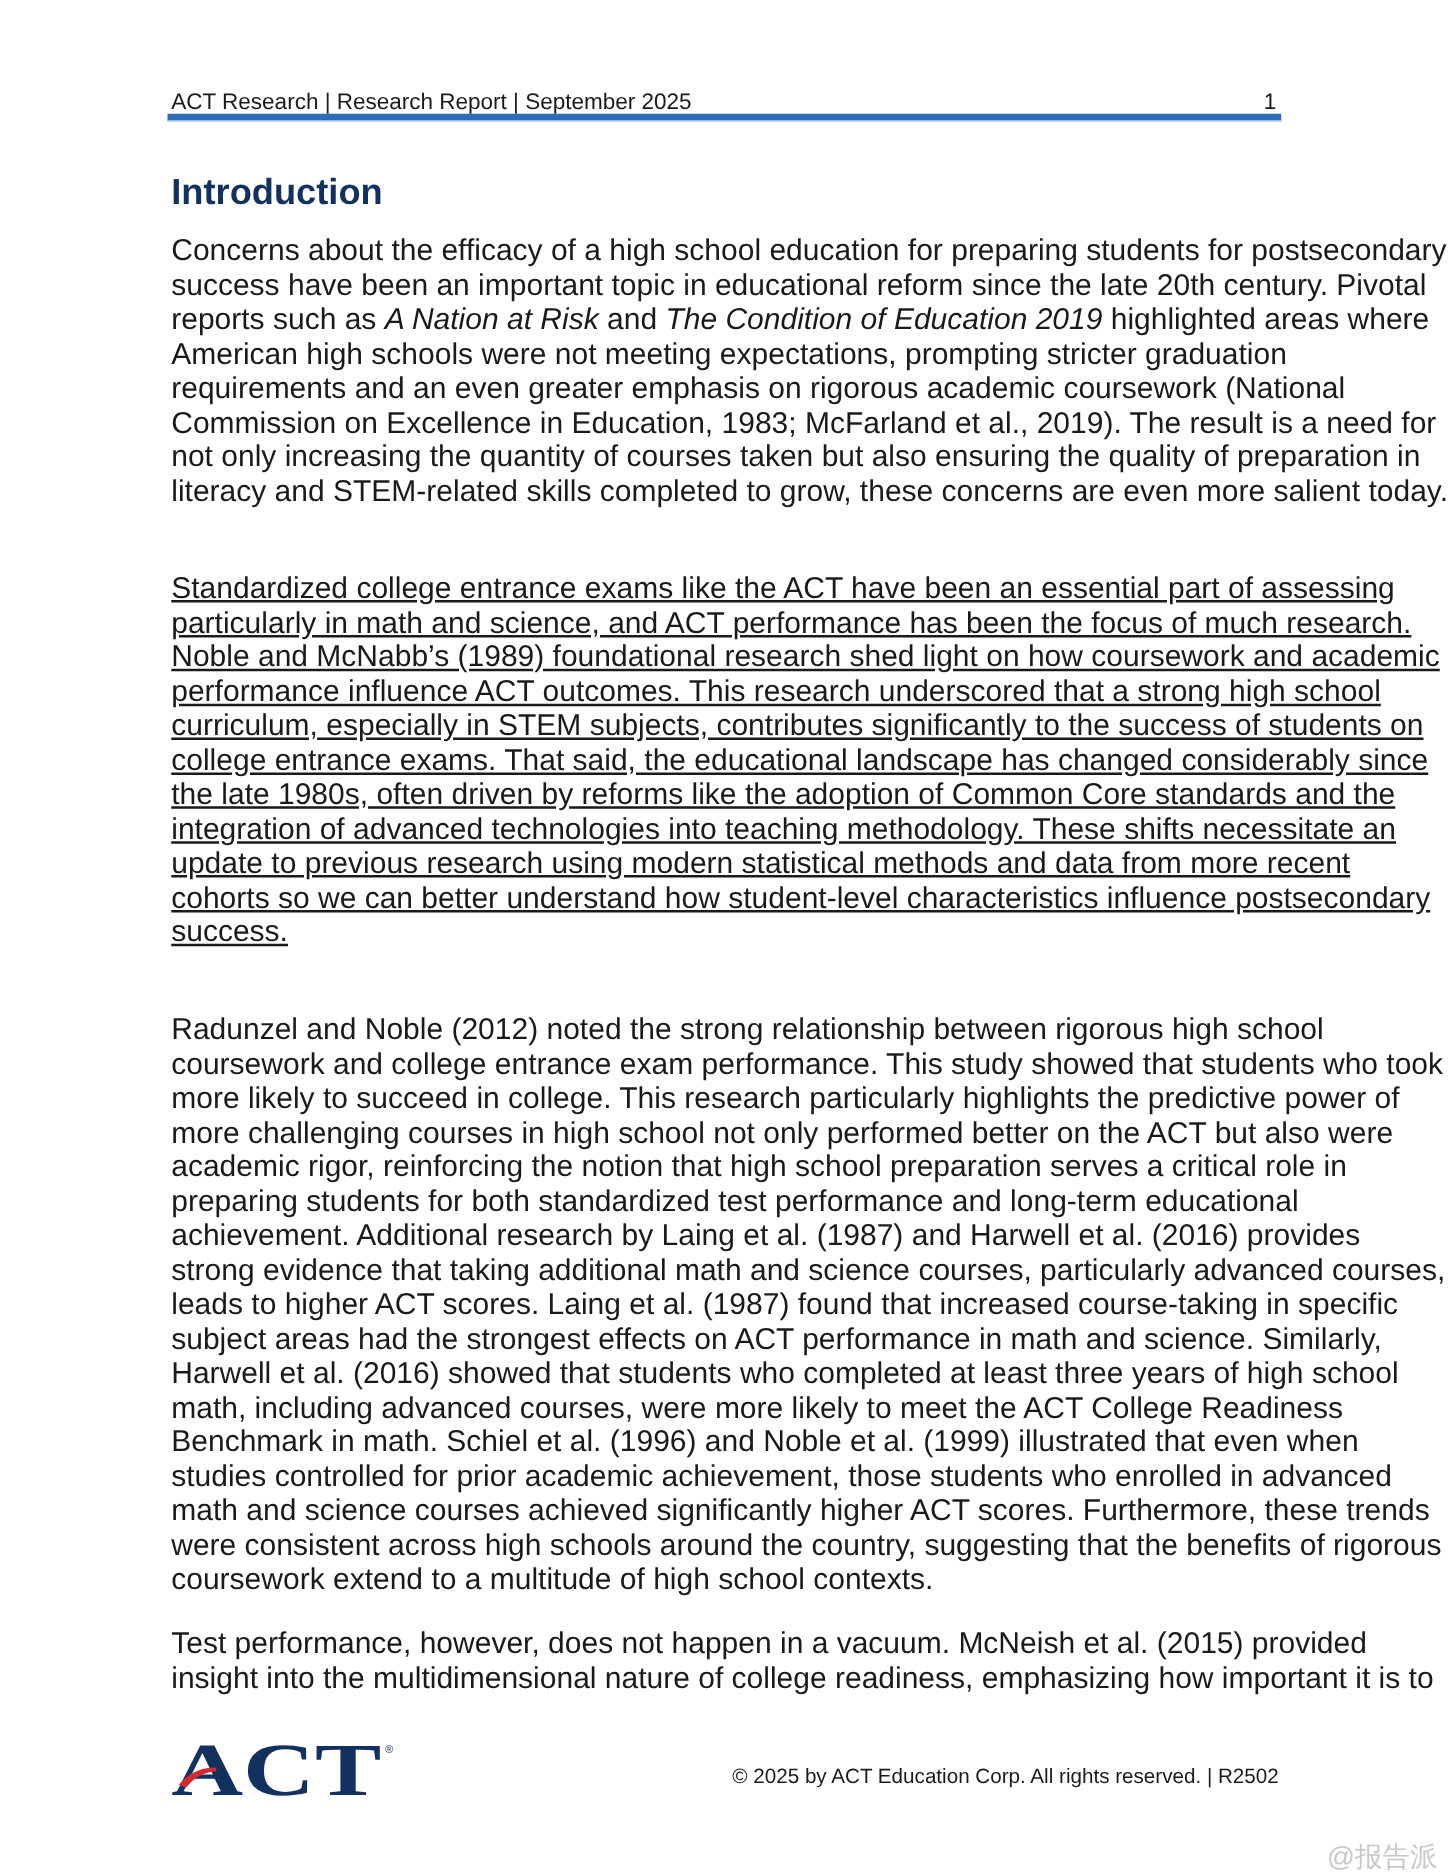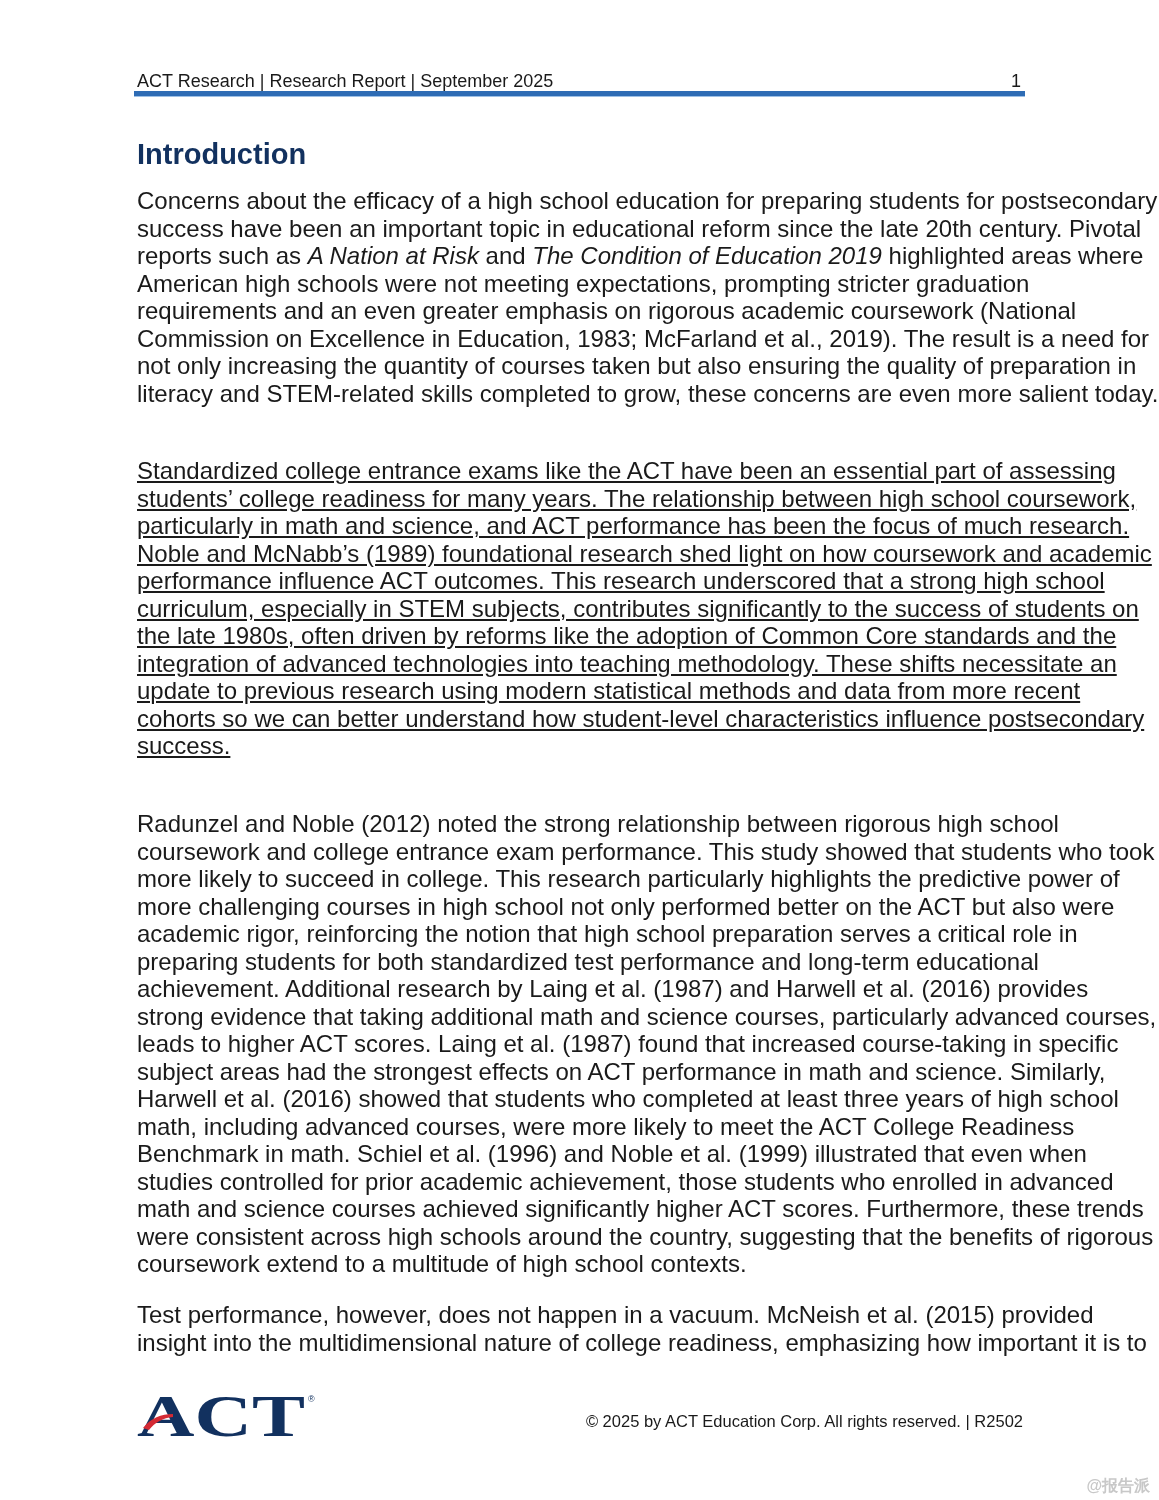--- a/index.html
+++ b/index.html
@@ -12,21 +12,21 @@
   .title { position: absolute; left: 137px; top: 135px; font-size: 29px; font-weight: bold; color: #12315f; line-height: 38px; margin: 0; }
   .body-text { position: absolute; left: 137px; width: 900px; font-size: 24px; line-height: 27.5px; color: #1a1a1a; }
   .body-text .line { display: block; white-space: nowrap; }
   .body-text i { font-style: italic; text-align: center; }
   #p1 { top: 187px; }
   #p2 { top: 457px; text-decoration: underline; }
   #p3 { top: 810px; }
   #p4 { top: 1301px; }
   .footer-logo { position: absolute; left: 137px; top: 1390px; width: 185px; height: 48px; }
   .footer-copy { position: absolute; right: 136px; top: 1410px; font-size: 16.5px; line-height: 22px; color: #1a1a1a; white-space: nowrap; margin-left: 16px; }
-  .watermark { position: absolute; right: 9px; top: 1474px; font-size: 16px; line-height: 24px; color: #c8c8c8; white-space: nowrap; font-weight: bold; }
+  .watermark { position: absolute; right: 9px; top: 1474px; font-size: 22px; line-height: 24px; color: #c8c8c8; white-space: nowrap; }
 </style>
 </head>
 <body>
 
 <div class="page">
 
   <div class="header">
     <span class="header-text">ACT Research | Research Report | September 2025</span>
     <span class="page-num">1</span>
   </div>
@@ -39,25 +39,25 @@
       <span class="line">success have been an important topic in educational reform since the late 20th century. Pivotal</span>
       <span class="line">reports such as <i>A Nation at Risk</i> and <i>The Condition of Education 2019</i> highlighted areas where</span>
       <span class="line">American high schools were not meeting expectations, prompting stricter graduation</span>
       <span class="line">requirements and an even greater emphasis on rigorous academic coursework (National</span>
       <span class="line">Commission on Excellence in Education, 1983; McFarland et al., 2019). The result is a need for</span>
       <span class="line">not only increasing the quantity of courses taken but also ensuring the quality of preparation in</span>
       <span class="line">literacy and STEM-related skills completed to grow, these concerns are even more salient today.</span>
     </div>
   <div class="body-text" id="p2">
       <span class="line">Standardized college entrance exams like the ACT have been an essential part of assessing</span>
-      <span class="line">students’ college readiness for many years. The relationship between high school coursework,</span>
       <span class="line">particularly in math and science, and ACT performance has been the focus of much research.</span>
       <span class="line">Noble and McNabb’s (1989) foundational research shed light on how coursework and academic</span>
       <span class="line">performance influence ACT outcomes. This research underscored that a strong high school</span>
       <span class="line">curriculum, especially in STEM subjects, contributes significantly to the success of students on</span>
+      <span class="line">college entrance exams. That said, the educational landscape has changed considerably since</span>
       <span class="line">the late 1980s, often driven by reforms like the adoption of Common Core standards and the</span>
       <span class="line">integration of advanced technologies into teaching methodology. These shifts necessitate an</span>
       <span class="line">update to previous research using modern statistical methods and data from more recent</span>
       <span class="line">cohorts so we can better understand how student-level characteristics influence postsecondary</span>
       <span class="line">success.</span>
     </div>
   <div class="body-text" id="p3">
       <span class="line">Radunzel and Noble (2012) noted the strong relationship between rigorous high school</span>
       <span class="line">coursework and college entrance exam performance. This study showed that students who took</span>
       <span class="line">more likely to succeed in college. This research particularly highlights the predictive power of</span>

